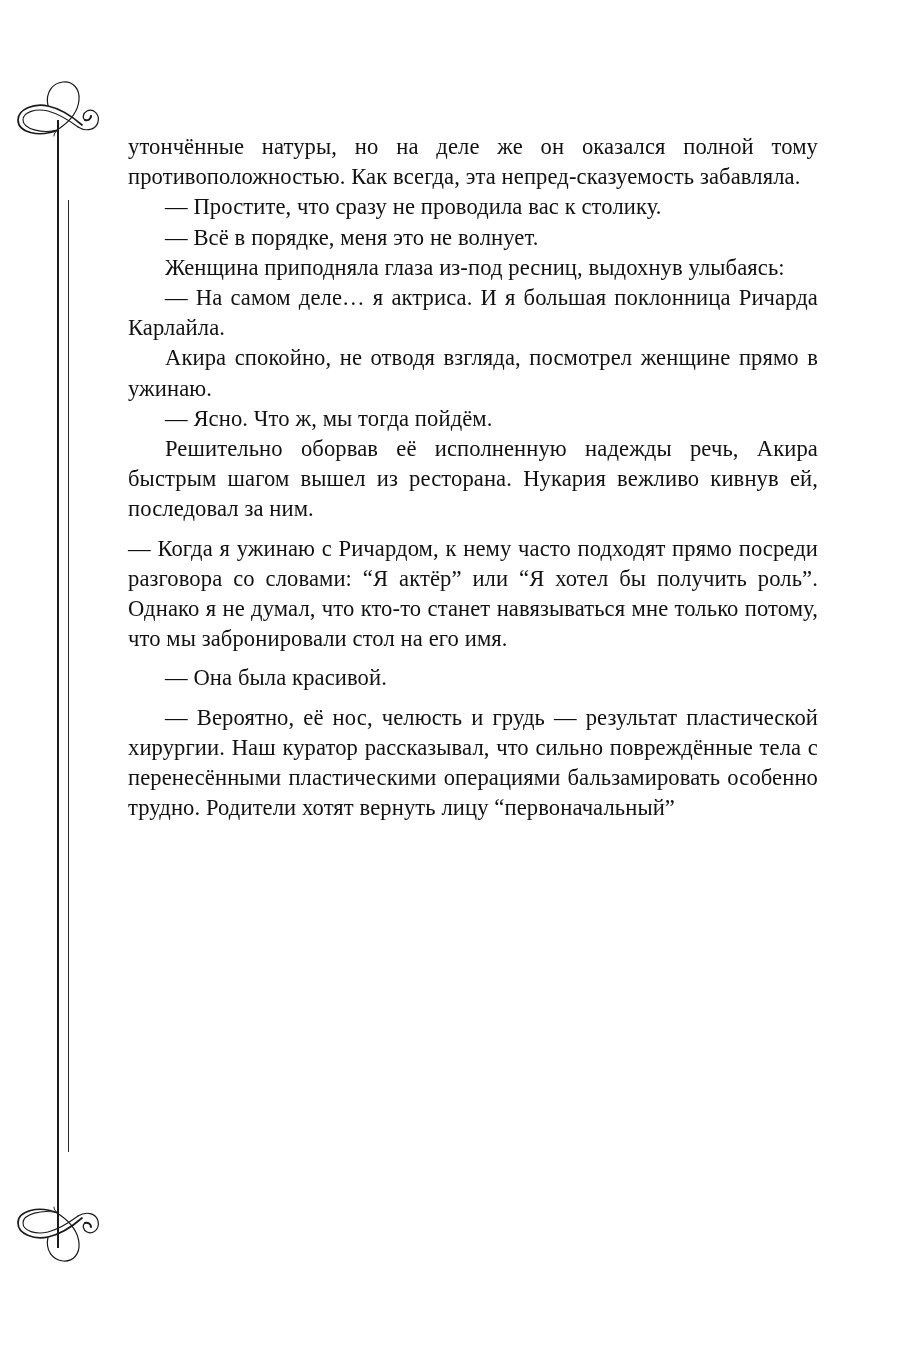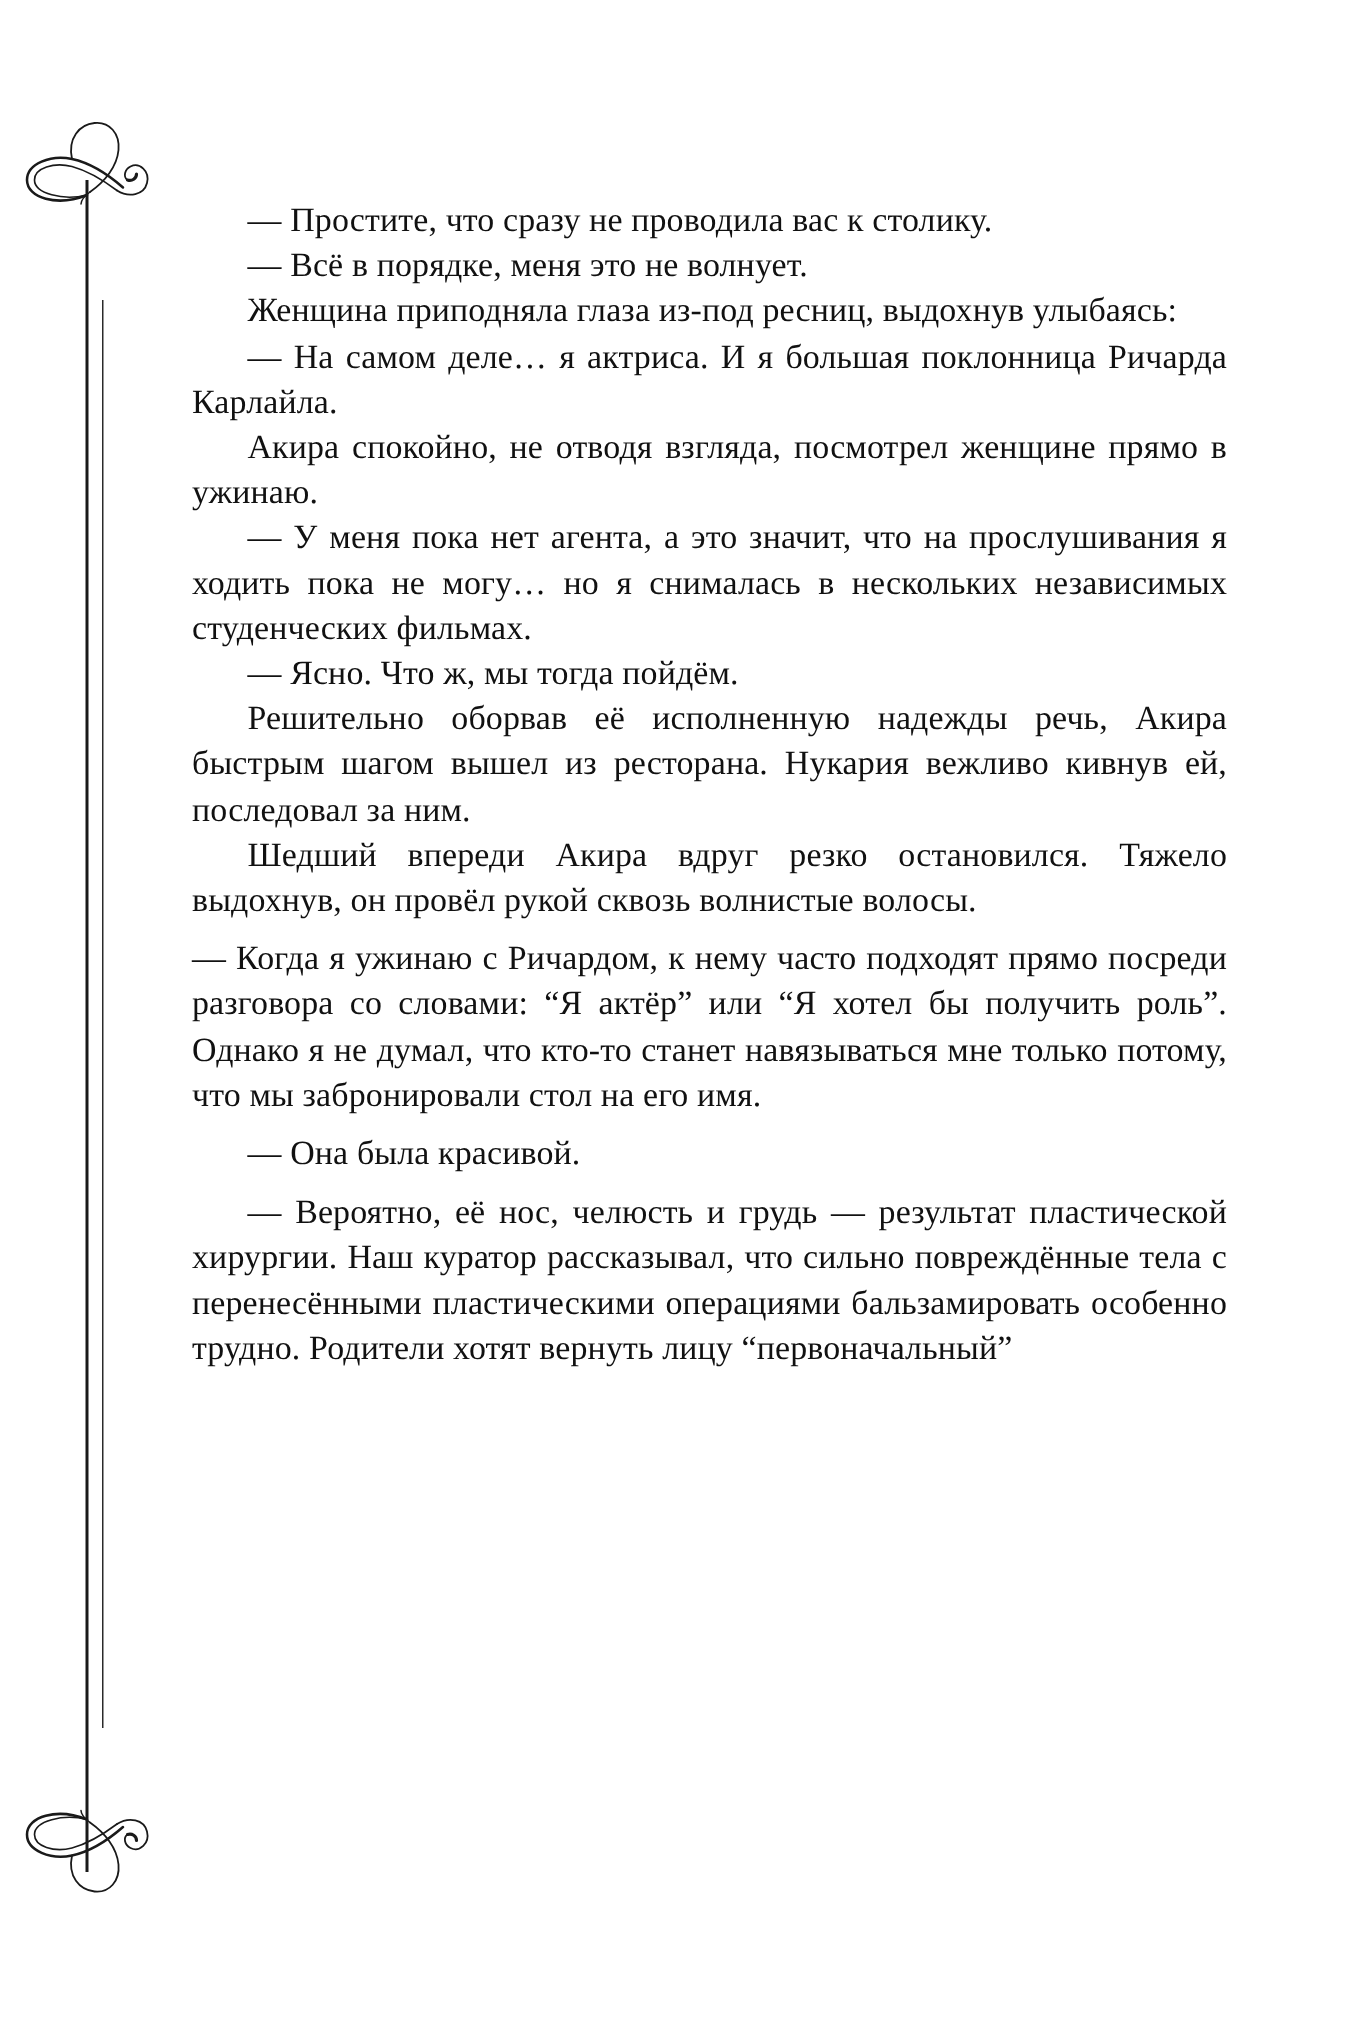--- a/index.html
+++ b/index.html
@@ -112,27 +112,26 @@
           <path d="M36 28 C33 14 41 5 51 4 C61 3 68 11 67 22 C66 33 58 43 48 50" stroke-width="1.2"></path>
           <path d="M66 49 C74 54 84 52 86 44 C88 36 81 30 75 33 C71 35 70 40 73 42" stroke-width="1.2"></path>
           <path d="M73 42 C76 43 79 41 79 38" stroke-width="2.1"></path>
           <path d="M48 50 C44 53 42 55 42 58" stroke-width="1.0"></path>
         </g>
       </svg>
     </div>
   </div>
 
   <div class="text-column">
+    <p class="para no-indent">утончённые натуры, но на деле же он оказался полной тому противоположностью. Как всегда, эта непред-сказуемость забавляла.</p>
     <p class="para">— Простите, что сразу не проводила вас к столику.</p>
     <p class="para">— Всё в порядке, меня это не волнует.</p>
     <p class="para">Женщина приподняла глаза из-под ресниц, выдохнув улыбаясь:</p>
     <p class="para">— На самом деле… я актриса. И я большая поклонница Ричарда Карлайла.</p>
     <p class="para">Акира спокойно, не отводя взгляда, посмотрел женщине прямо в ужинаю.</p>
-    <p class="para">— У меня пока нет агента, а это значит, что на прослушивания я ходить пока не могу… но я снималась в нескольких независимых студенческих фильмах.</p>
     <p class="para">— Ясно. Что ж, мы тогда пойдём.</p>
     <p class="para">Решительно оборвав её исполненную надежды речь, Акира быстрым шагом вышел из ресторана. Нукария вежливо кивнув ей, последовал за ним.</p>
-    <p class="para">Шедший впереди Акира вдруг резко остановился. Тяжело выдохнув, он провёл рукой сквозь волнистые волосы.</p>
     <p class="para no-indent gap">— Когда я ужинаю с Ричардом, к нему часто подходят прямо посреди разговора со словами: “Я актёр” или “Я хотел бы получить роль”. Однако я не думал, что кто-то станет навязываться мне только потому, что мы забронировали стол на его имя.</p>
     <p class="para gap">— Она была красивой.</p>
     <p class="para gap">— Вероятно, её нос, челюсть и грудь — результат пластической хирургии. Наш куратор рассказывал, что сильно повреждённые тела с перенесёнными пластическими операциями бальзамировать особенно трудно. Родители хотят  вернуть лицу “первоначальный”</p>
   </div>
 
 </div>
 
 </body></html>

